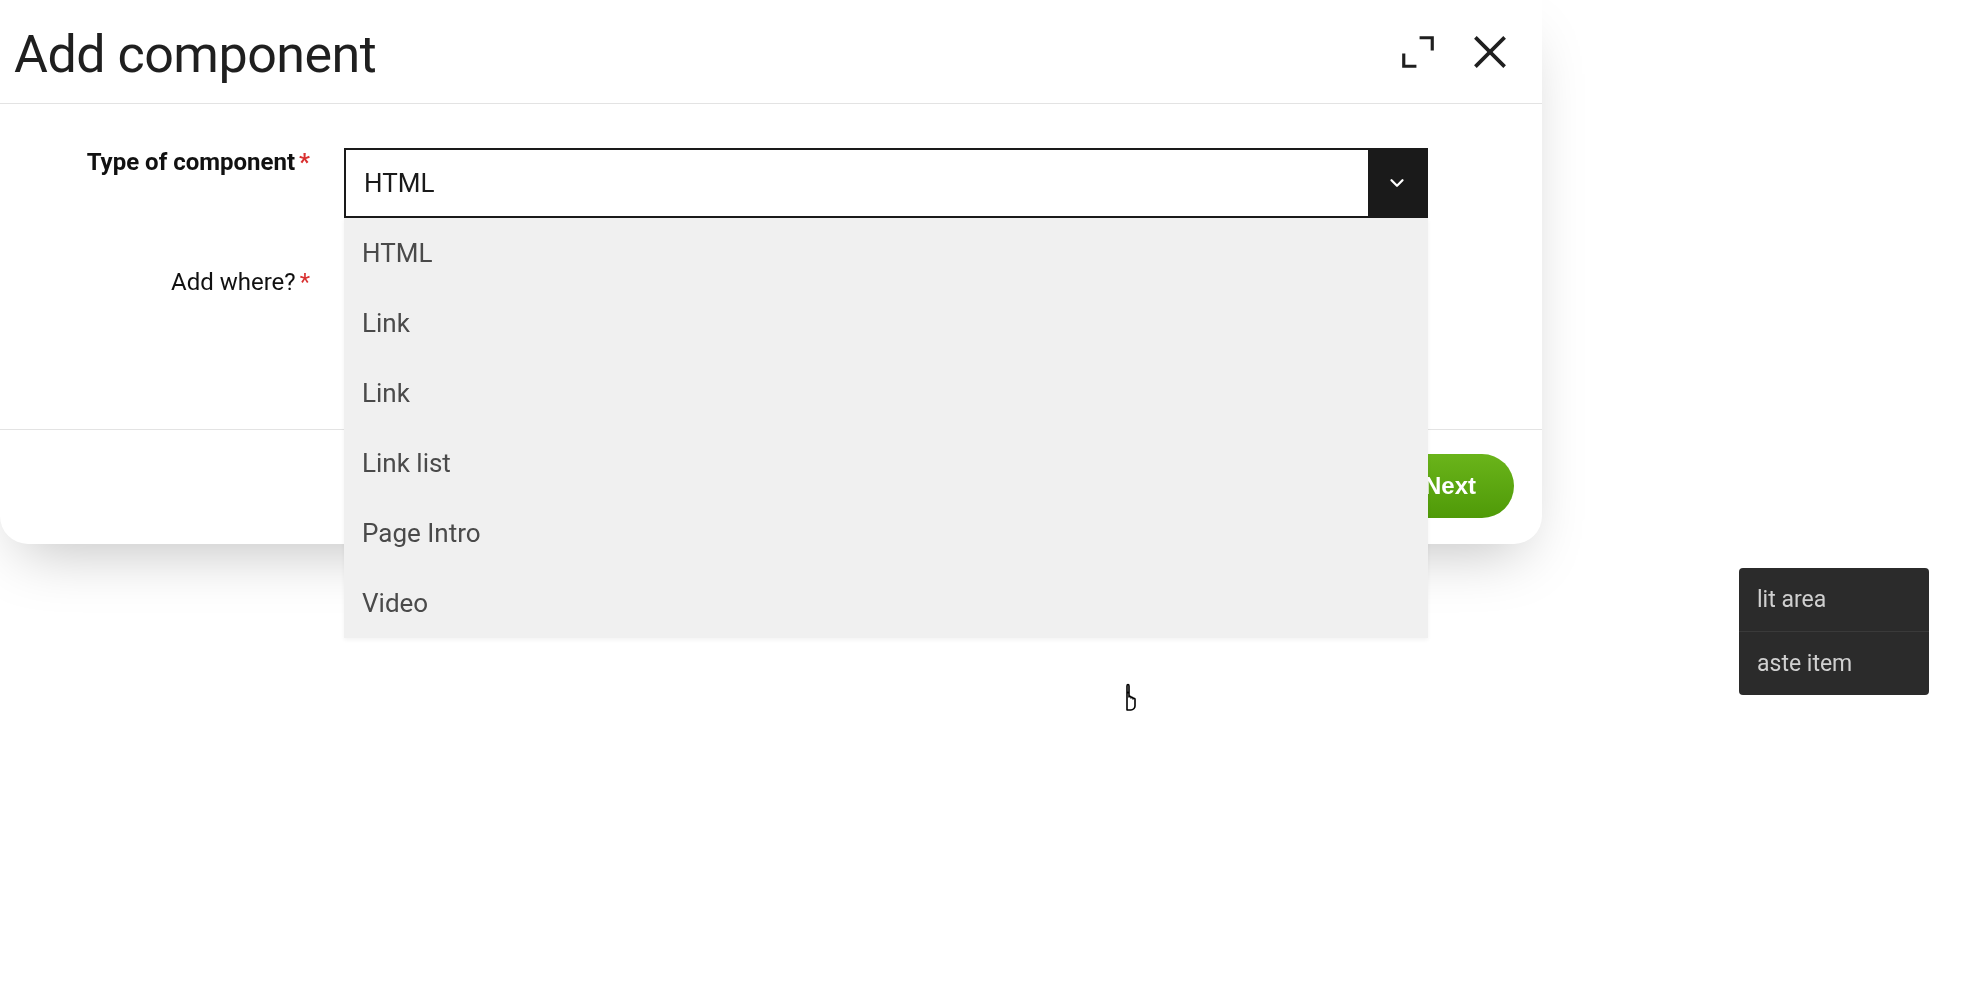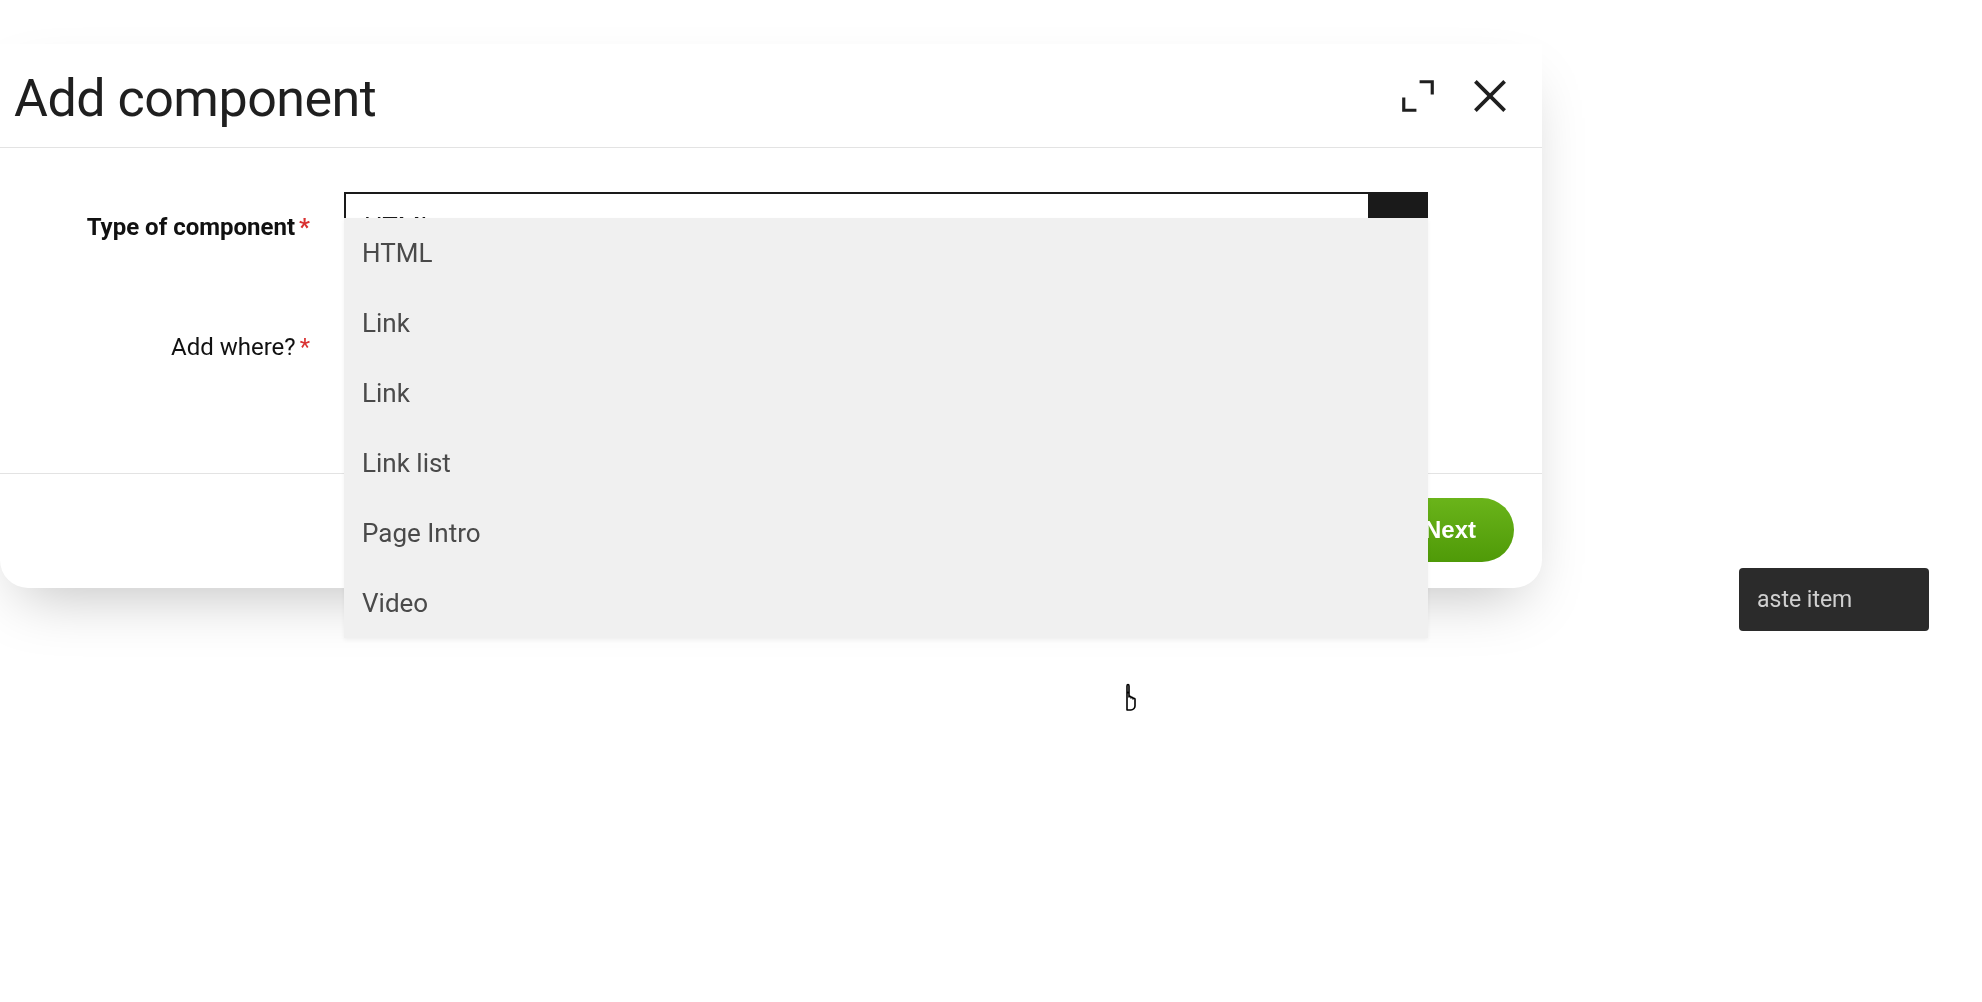--- a/index.html
+++ b/index.html
@@ -82,21 +82,21 @@
   .icon-btn svg { stroke: #1f1f1f; }
 
   .modal-body {
     padding: 44px 40px 30px 40px;
     border-bottom: 1px solid #e3e3e3;
     min-height: 326px;
   }
 
   .form-row {
     display: flex;
-    align-items: center;
+    align-items: flex-start;
     gap: 34px;
     margin-bottom: 50px;
   }
   .form-label-col {
     width: 270px;
     text-align: right;
     font-size: 24px;
     color: #111;
   }
   .form-label-col.bold { font-weight: 700; }
@@ -174,31 +174,32 @@
   
   .cursor {
     position: absolute;
     left: 1118px;
     top: 680px;
     pointer-events: none;
     z-index: 5000;
   }
 
   
-  .modal   { z-index: 100; margin-top: 44px; }
+  .modal   { z-index: 100; }
   .context-menu { z-index: 50; }
   .dropdown { z-index: 200; }
 
 </style>
 </head>
 <body>
 
 <div class="backdrop"></div>
 
 <div class="context-menu">
+  <div class="cm-item">lit area</div>
   <div class="cm-item">aste item</div>
 </div>
 
 <div class="modal">
 
   <div class="modal-header">
     <div class="modal-title">Add component</div>
     <div class="header-actions">
       <span class="icon-btn">
         <svg width="38" height="38" viewBox="0 0 24 24" fill="none" stroke-width="2" stroke-linecap="square">

